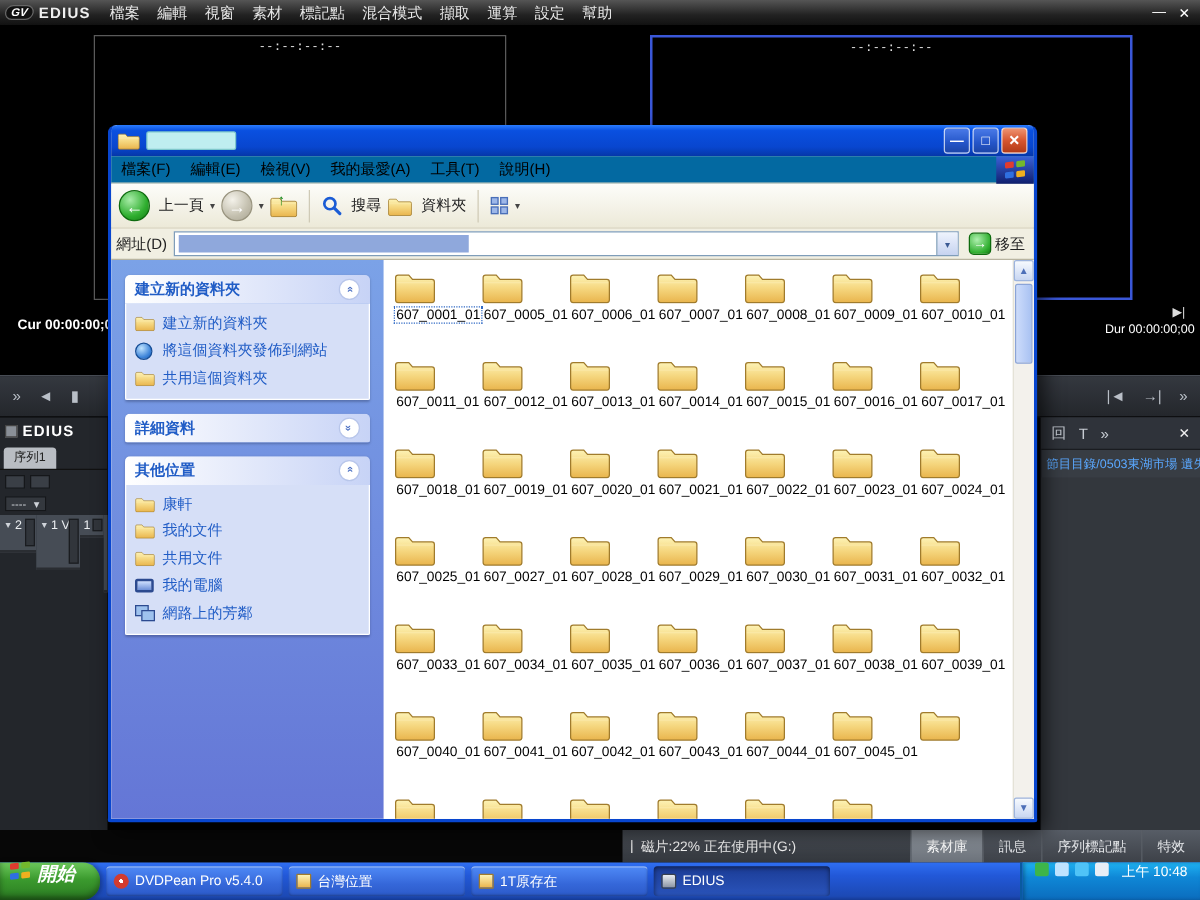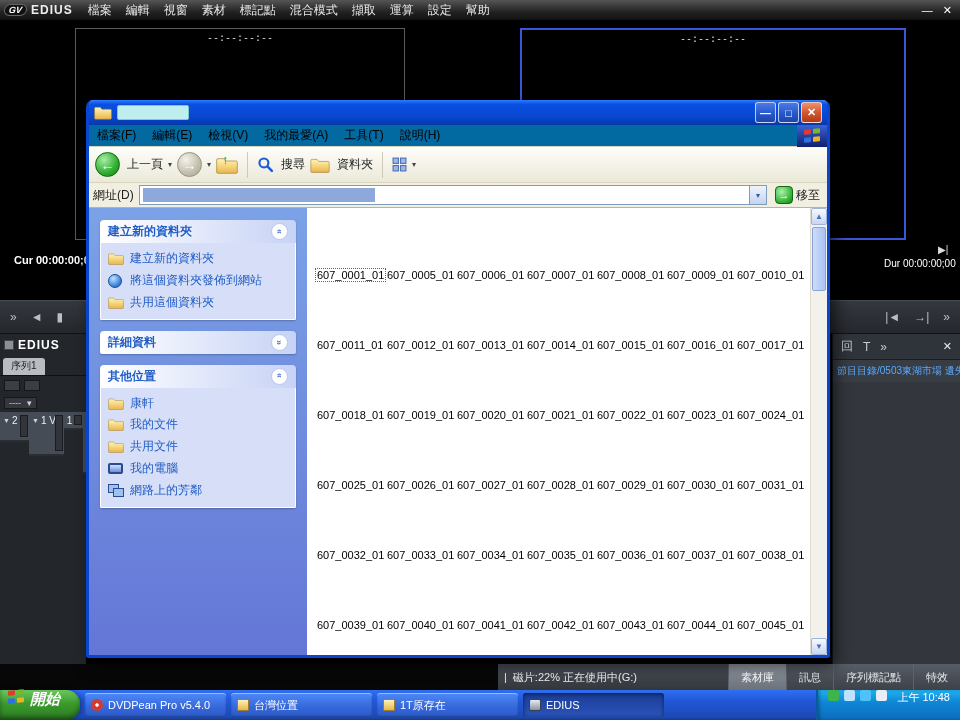--- a/index.html
+++ b/index.html
@@ -112,21 +112,21 @@
 .mini-ico svg{width:16px;height:13px}
 .ico-globe{width:14px;height:14px;border-radius:50%;background:radial-gradient(circle at 35% 30%,#bfe3ff,#3b82d8 65%,#1c5cb0);border:1px solid #174e96}
 .ico-computer{width:15px;height:11px;background:linear-gradient(#cfe0ff,#6d8fd8);border:2px solid #2c4a90;border-radius:2px;margin-top:1px}
 .ico-network{position:relative;width:16px;height:13px}
 .ico-network::before,.ico-network::after{content:"";position:absolute;width:9px;height:7px;background:#9ec2ee;border:1px solid #2c4a90}
 .ico-network::before{left:0;top:0}
 .ico-network::after{right:0;bottom:0}
 
 .content{flex:1;position:relative;overflow:hidden;background:#fff}
 .grid{position:absolute;left:8px;top:4px;display:grid;grid-template-columns:repeat(7,70px);grid-auto-rows:70px}
-.folder-item{display:flex;flex-direction:row;align-items:flex-end;padding-top:4px;cursor:default}
+.folder-item{display:flex;flex-direction:column;align-items:flex-start;padding-top:4px;cursor:default}
 .folder-ico{width:34px;height:27px}
 .folder-label{font-size:11px;color:#000;margin-top:2px;white-space:nowrap;border:1px solid transparent;padding:0 1px}
 .folder-item.selected .folder-label{border:1px dotted #316ac5}
 
 .scrollbar{width:17px;background:#f3f1ec;display:flex;flex-direction:column;border-left:1px solid #e0ddd0}
 .sb-btn{height:17px;background:linear-gradient(#f7fafe,#c8d6f2);border:1px solid #9db4de;color:#4d6fb8;font-size:8px;display:flex;align-items:center;justify-content:center;border-radius:2px}
 .sb-track{flex:1;position:relative}
 .sb-thumb{position:absolute;top:2px;left:1px;right:1px;height:64px;border-radius:2px;background:linear-gradient(90deg,#cddcfb,#a9c2f2);border:1px solid #8aa4d8}
 
 
@@ -570,26 +570,20 @@
             <div class="folder-item">
               <svg class="folder-ico" viewBox="0 0 33 27">
                 <use href="#foldersym"></use>
               </svg>
               <div class="folder-label">607_0025_01</div>
             </div>
             <div class="folder-item">
               <svg class="folder-ico" viewBox="0 0 33 27">
                 <use href="#foldersym"></use>
               </svg>
-              <div class="folder-label">607_0026_01</div>
-            </div>
-            <div class="folder-item">
-              <svg class="folder-ico" viewBox="0 0 33 27">
-                <use href="#foldersym"></use>
-              </svg>
               <div class="folder-label">607_0027_01</div>
             </div>
             <div class="folder-item">
               <svg class="folder-ico" viewBox="0 0 33 27">
                 <use href="#foldersym"></use>
               </svg>
               <div class="folder-label">607_0028_01</div>
             </div>
             <div class="folder-item">
               <svg class="folder-ico" viewBox="0 0 33 27">

